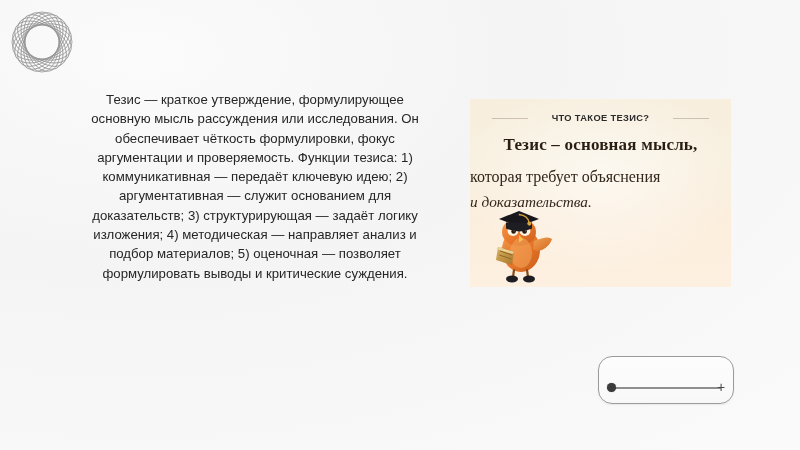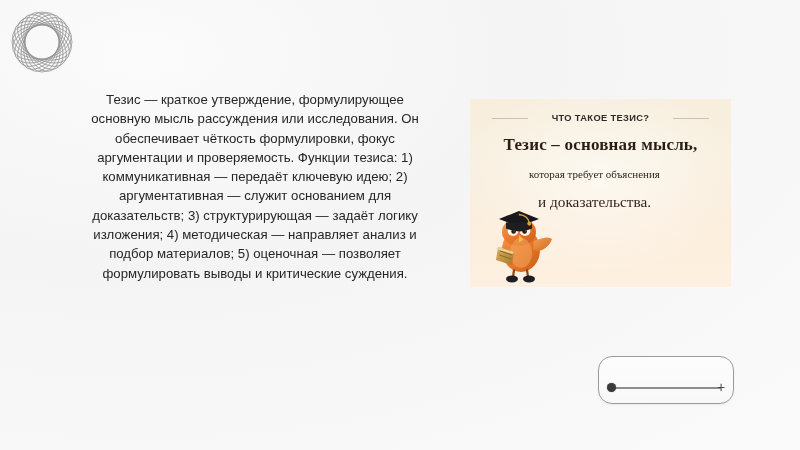--- a/index.html
+++ b/index.html
@@ -112,30 +112,30 @@
     left: 0; right: 0;
     top: 36px;
     text-align: center;
     font-size: 17px;
     font-weight: bold;
     letter-spacing: 0.2px;
   }
   .card-line-2 {
     left: 0; right: 12px;
     top: 69px;
-    text-align: center;
-    font-size: 11px;
+    font-size: 16px;
     color: #33261a;
   }
   .card-line-3 {
     left: 0; right: 12px;
     top: 94px;
-    text-align: center;
+    text-align: left;
     font-size: 15.3px;
     color: #33261a;
+    font-style: italic;
   }
 
   
   .owl {
     position: absolute;
     left: 14px;
     bottom: 2px;
     width: 78px;
     height: 84px;
   }

